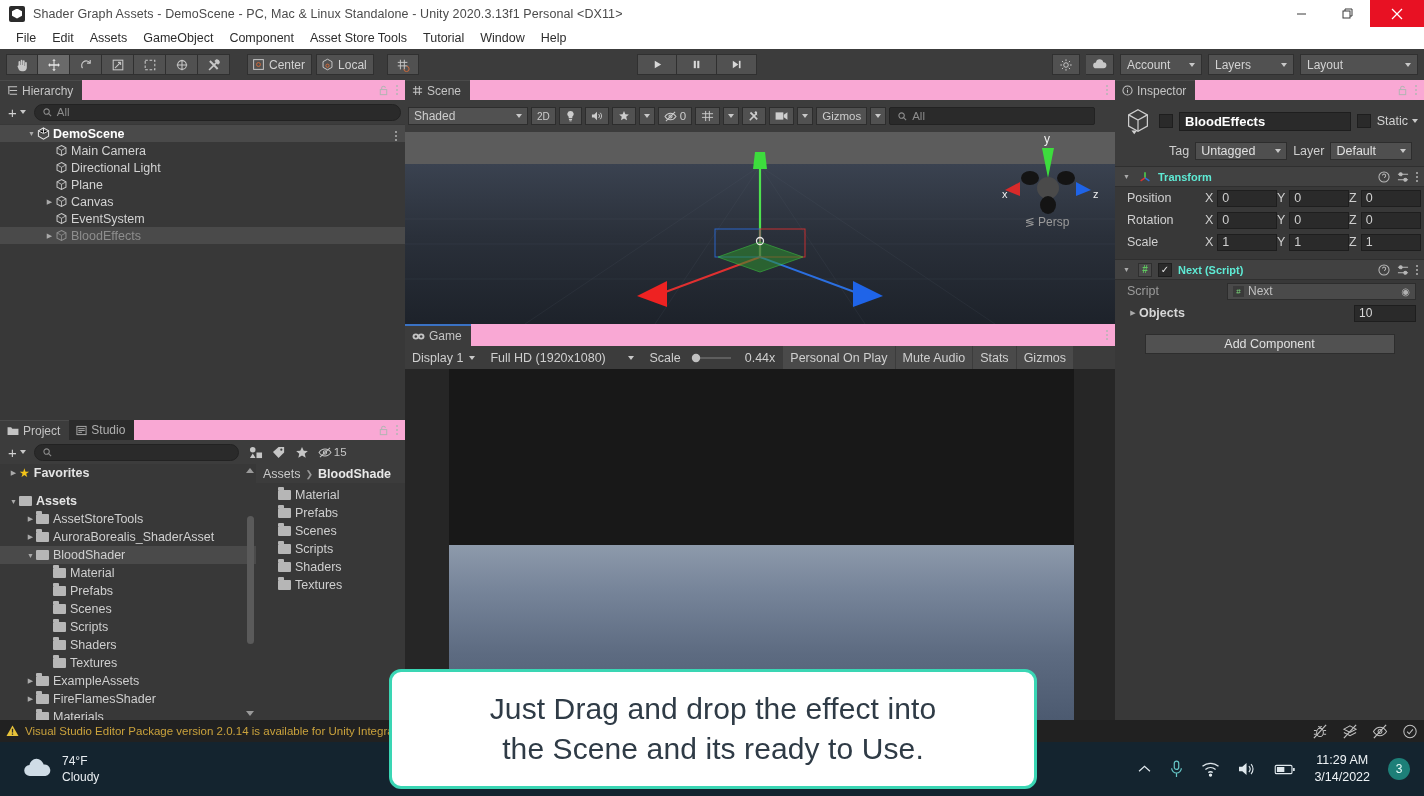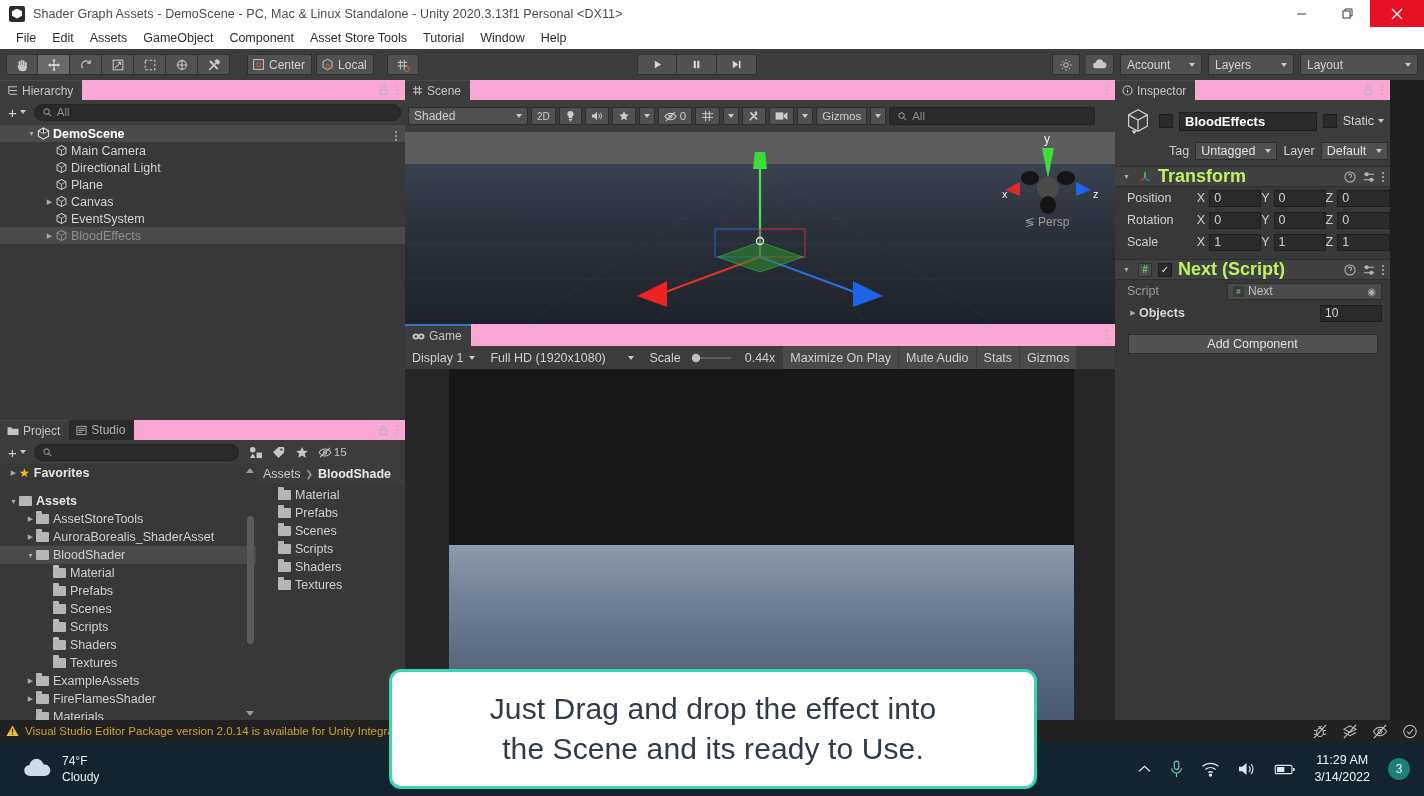--- a/index.html
+++ b/index.html
@@ -151,36 +151,36 @@
     background: #3c3c3c; display: flex; align-items: center; gap: 1px; }
   .gv-item { height: 23px; display: flex; align-items: center; padding: 0 7px;
     font-size: 12.5px; color: #cfcfcf; }
   .gv-item.btn { background: #4a4a4a; }
   .game-canvas { position: absolute; left: 0; top: 45px; width: 710px; height: 351px; background: #262626; }
   .game-render { position: absolute; left: 44px; top: 0px; width: 625px; height: 351px; background: #181818; }
   .game-water { position: absolute; left: 0; bottom: 0; width: 625px; height: 175px;
     background: linear-gradient(#8d9aab 0%, #77859a 25%, #5d6b81 62%, #4c5a70 100%); }
 
   
-  #inspector { left: 1115px; top: 80px; width: 275px; height: 640px; background: #383838; }
+  #inspector { left: 1115px; top: 80px; width: 309px; height: 640px; background: #383838; }
   .insp-head { background: #3c3c3c; padding: 6px 6px 6px 8px; }
   .insp-row1 { display: flex; align-items: center; gap: 6px; }
   .cube-ico { width: 30px; height: 30px; flex: none; }
   .chk { width: 14px; height: 14px; background: #2a2a2a; border: 1px solid #1e1e1e; flex: none; }
   .name-field { flex: 1; height: 19px; background: #2a2a2a; border: 1px solid #1e1e1e;
     color: #ffffff; font-size: 13px; font-weight: bold; display: flex; align-items: center; padding: 0 5px; }
   .static-lbl { color: #d2d2d2; font-size: 12.5px; display: flex; align-items: center; gap: 4px; }
   .insp-row2 { display: flex; align-items: center; gap: 6px; margin-top: 6px; padding-left: 46px; }
   .ilabel { color: #cfcfcf; font-size: 12.5px; }
   .ipill { height: 18px; background: #4f4f4f; border: 1px solid #2d2d2d; color: #e0e0e0;
     font-size: 12.5px; display: flex; align-items: center; justify-content: space-between;
     padding: 0 5px; gap: 10px; }
   .comp-head { height: 21px; background: #414141; border-top: 1px solid #2f2f2f; border-bottom: 1px solid #2f2f2f;
     display: flex; align-items: center; gap: 6px; padding: 0 6px 0 6px; }
-  .comp-title { color: #bef264; font-size: 18px; font-weight: bold; }
+  .comp-title { color: #5eead4; font-size: 11px; font-weight: bold; }
   .comp-actions { margin-left: auto; display: flex; align-items: center; gap: 7px; color: #b8b8b8; }
   .vec-row { height: 22px; display: flex; align-items: center; padding-left: 12px; }
   .vec-label { width: 78px; color: #cfcfcf; font-size: 12.5px; }
   .vec-f { display: flex; align-items: center; gap: 4px; width: 72px; }
   .vec-f span { color: #cfcfcf; font-size: 12.5px; }
   .vec-in { flex: 1; height: 17px; background: #2a2a2a; border: 1px solid #1e1e1e;
     color: #d8d8d8; font-size: 12px; display: flex; align-items: center; padding: 0 4px; }
   .prop-row { height: 22px; display: flex; align-items: center; padding: 0 8px 0 12px; }
   .obj-field { height: 17px; background: #4a4a4a; border: 1px solid #2d2d2d; color: #c0c0c0;
     font-size: 12px; display: flex; align-items: center; padding: 0 5px; gap: 4px; }
@@ -635,21 +635,21 @@
         <span class="caret"></span>
       </div>
       <div class="gv-item" style="gap:6px">
         <span>Scale</span>
         <svg width="52" height="12" viewBox="0 0 52 12">
           <line x1="6" y1="6" x2="44" y2="6" stroke="#6a6a6a" stroke-width="1.6"></line>
           <circle cx="9" cy="6" r="4.2" fill="#c0c0c0"></circle>
         </svg>
         <span>0.44x</span>
       </div>
-      <div class="gv-item btn">Maximize On Play</div>
+      <div class="gv-item btn">Personal On Play</div>
       <div class="gv-item btn">Mute Audio</div>
       <div class="gv-item btn">Stats</div>
       <div class="gv-item btn">Gizmos</div>
     </div>
   </div>
 
   <div class="panel" id="inspector">
     <div class="panel-tabrow">
       <div class="panel-tab">
         <svg width="11" height="11" viewBox="0 0 12 12" fill="none" stroke="#c4c4c4" stroke-width="1.1">

